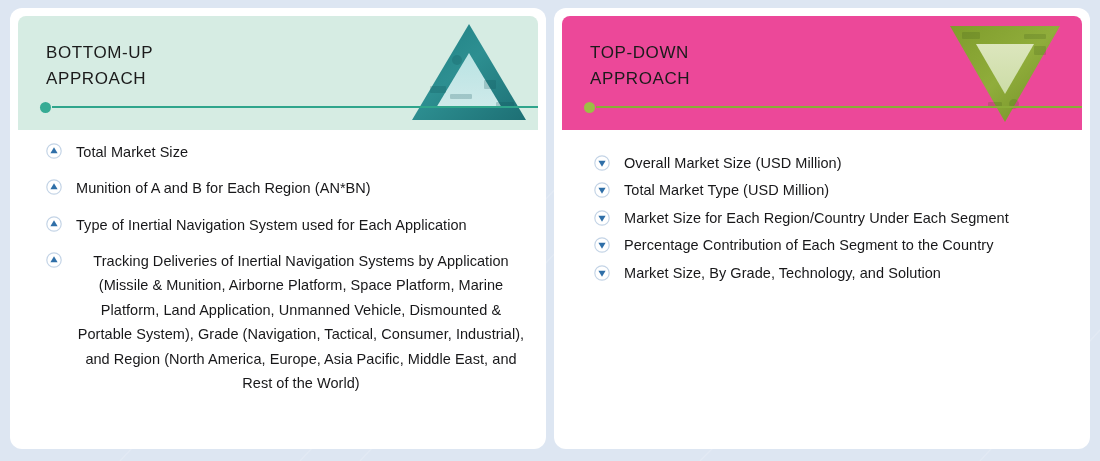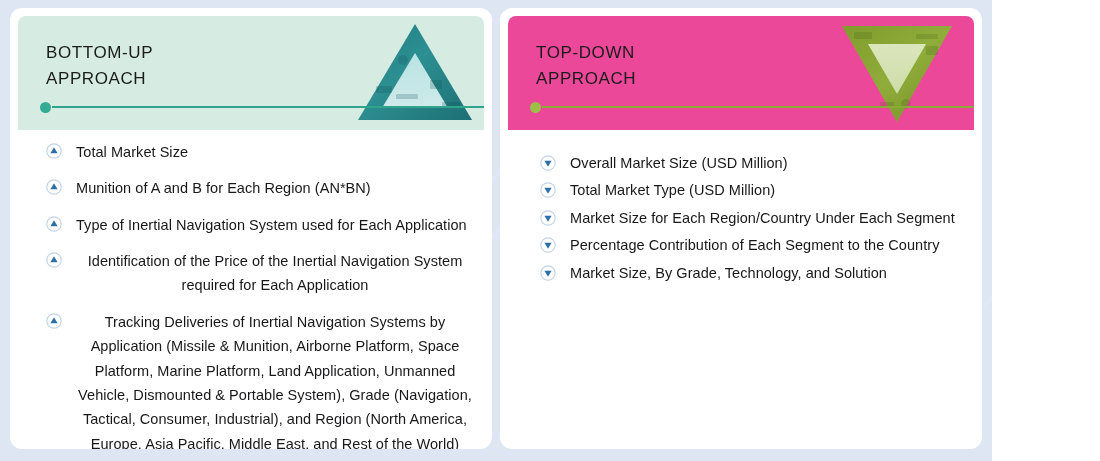--- a/index.html
+++ b/index.html
@@ -2,21 +2,21 @@
 <html><head>
 <meta charset="utf-8">
 <style>
   html, body {
     margin: 0;
     padding: 0;
     background: #ffffff;
   }
   #root {
     position: relative;
-    width: 992px;
+    width: 1100px;
     height: 461px;
     background: #dde6f2;
     font-family: "Liberation Sans", sans-serif;
     overflow: hidden;
   }
   
   .watermark {
     position: absolute;
     inset: 0;
     pointer-events: none;
@@ -215,29 +215,20 @@
             </span>
             <span class="item-text">Type of Inertial Navigation System used for Each Application</span>
           </div>
           <div class="item">
             <span class="bullet">
               <svg viewBox="0 0 16 16" width="16" height="16">
                 <circle cx="8" cy="8" r="7.2" fill="#ffffff" stroke="#c4d4e6" stroke-width="1.2"></circle>
                 <polygon points="8,4.3 11.6,10.3 4.4,10.3" fill="#2f6fa8"></polygon>
               </svg>
             </span>
-            <span class="item-text" style="max-width:415px;">Identification of the Price of the Inertial Navigation System required for Each Application</span>
-          </div>
-          <div class="item">
-            <span class="bullet">
-              <svg viewBox="0 0 16 16" width="16" height="16">
-                <circle cx="8" cy="8" r="7.2" fill="#ffffff" stroke="#c4d4e6" stroke-width="1.2"></circle>
-                <polygon points="8,4.3 11.6,10.3 4.4,10.3" fill="#2f6fa8"></polygon>
-              </svg>
-            </span>
             <span class="item-text" style="max-width:450px;">Tracking Deliveries of Inertial Navigation Systems by Application (Missile &amp; Munition, Airborne Platform, Space Platform, Marine Platform, Land Application, Unmanned Vehicle, Dismounted &amp; Portable System), Grade (Navigation, Tactical, Consumer, Industrial), and Region (North America, Europe, Asia Pacific, Middle East, and Rest of the World)</span>
           </div>
         </div>
       </div>
     </div>
 
     <div class="panel">
       <div class="panel-inner">
         <div class="header top-down">
 

